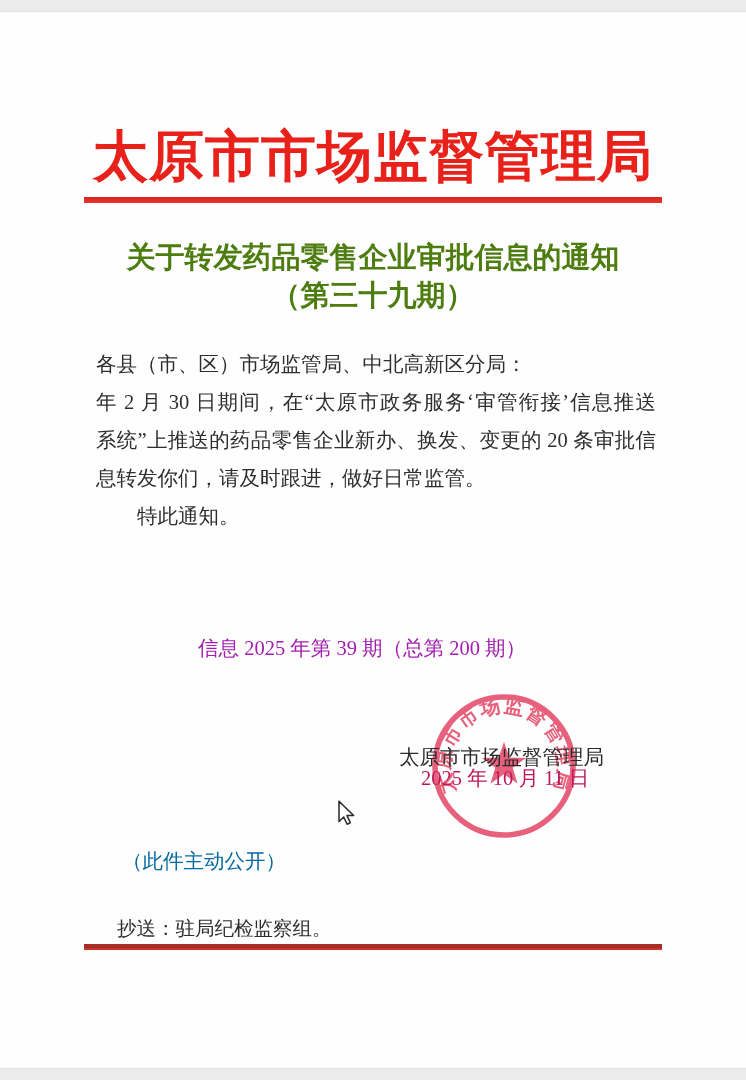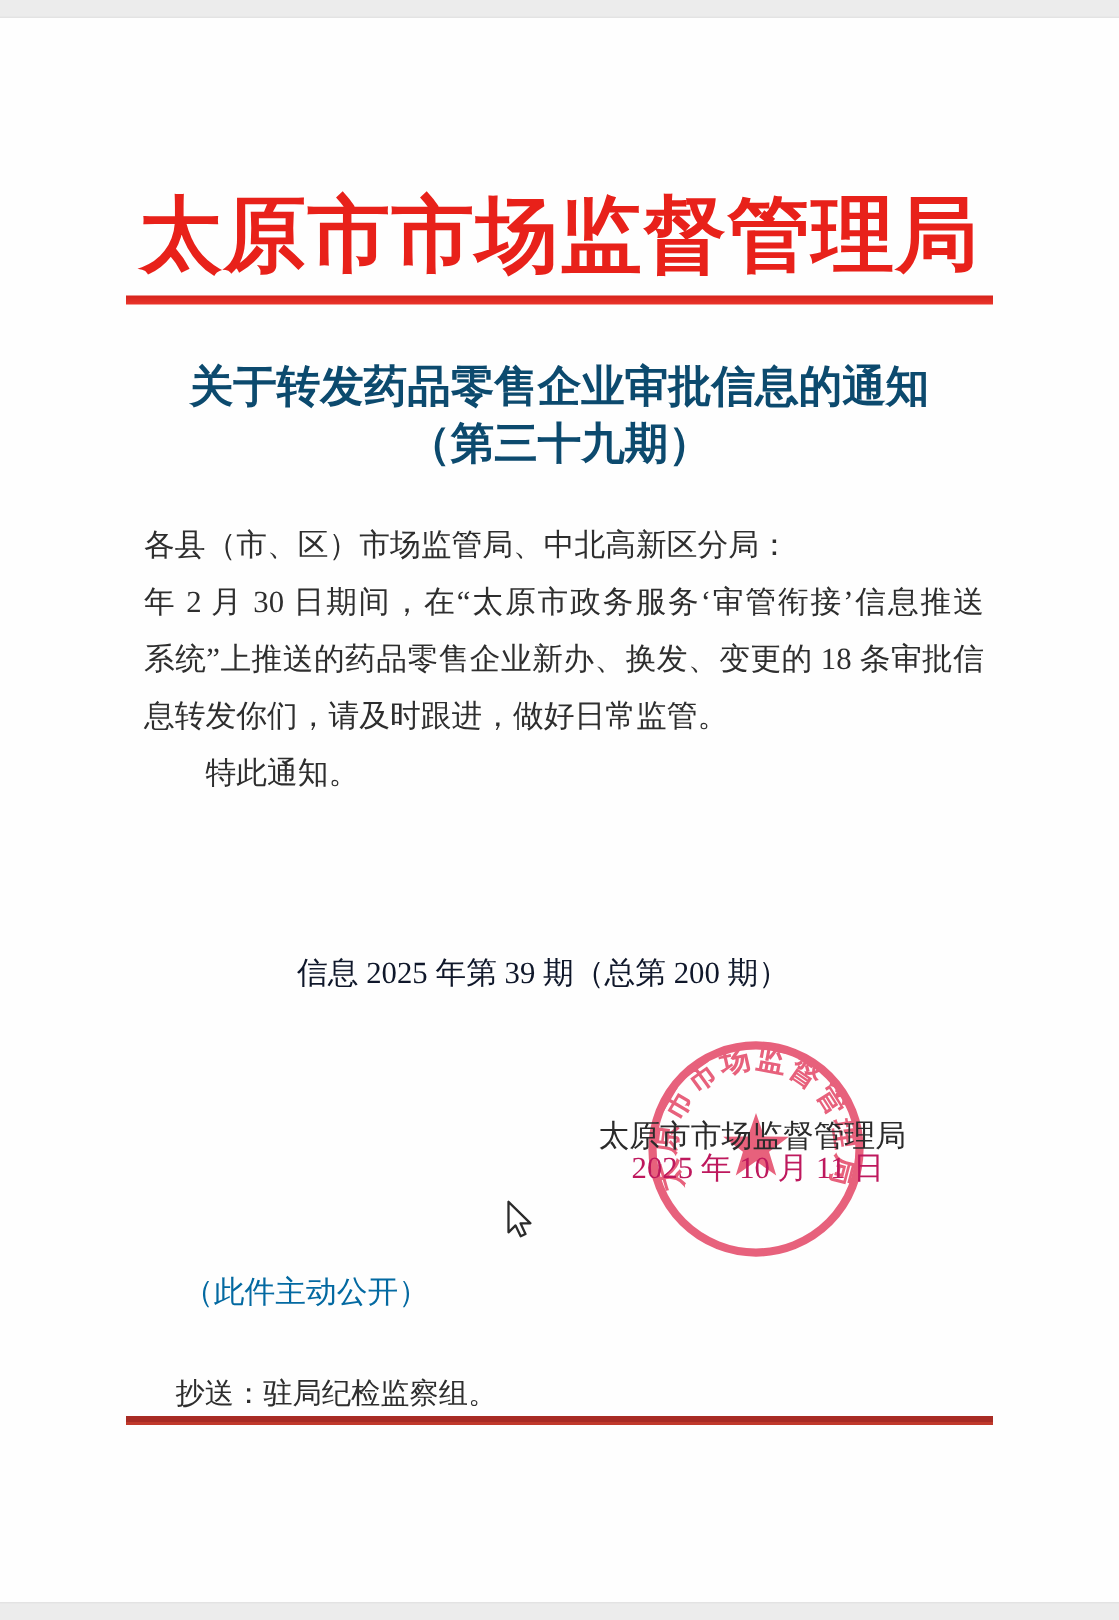--- a/index.html
+++ b/index.html
@@ -45,21 +45,21 @@
     background: linear-gradient(#d6231c, #ea352b);
   }
 
   .doc-title {
     position: absolute;
     left: 0;
     width: 746px;
     text-align: center;
     font-size: 29px;
     font-weight: bold;
-    color: #0c4a6e;
+    color: #4d7c0f;
     white-space: nowrap;
   }
   .doc-title.l1 { top: 238px; }
   .doc-title.l2 { top: 276px; }
 
   .para {
     position: absolute;
     top: 345px;
     left: 96px;
     width: 560px;
@@ -79,21 +79,21 @@
     color: #2e2e2e;
     text-indent: 41px;
     text-align: justify;
     text-align-last: justify;
   }
   .attach2 {
     position: absolute;
     top: 634px;
     left: 198px;
     font-size: 20.5px;
-    color: #0f172a;
+    color: #a21caf;
     white-space: nowrap;
   }
 
   .sig-agency {
     position: absolute;
     top: 743px;
     left: 399px;
     font-size: 20.5px;
     color: #2a2a2a;
     white-space: nowrap;
@@ -162,21 +162,21 @@
   <div class="agency-header">太原市市场监督管理局</div>
 
   <div class="header-rule"></div>
 
   <div class="doc-title l1">关于转发药品零售企业审批信息的通知</div>
   <div class="doc-title l2">（第三十九期）</div>
 
   <div class="para">
     <div class="bline">各县（市、区）市场监管局、中北高新区分局：</div>
     <div class="bline full">年 2 月 30 日期间，在“太原市政务服务‘审管衔接’信息推送</div>
-    <div class="bline full">系统”上推送的药品零售企业新办、换发、变更的 18 条审批信</div>
+    <div class="bline full">系统”上推送的药品零售企业新办、换发、变更的 20 条审批信</div>
     <div class="bline">息转发你们，请及时跟进，做好日常监管。</div>
     <div class="bline indent">特此通知。</div>
   </div>
 
   <div class="attach2">信息 2025 年第 39 期（总第 200 期）</div>
 
   <div class="sig-agency">太原市市场监督管理局</div>
   <div class="sig-date">2025 年 10 月 11 日</div>
 
   <svg class="seal" width="150" height="150" viewBox="0 0 150 150">

